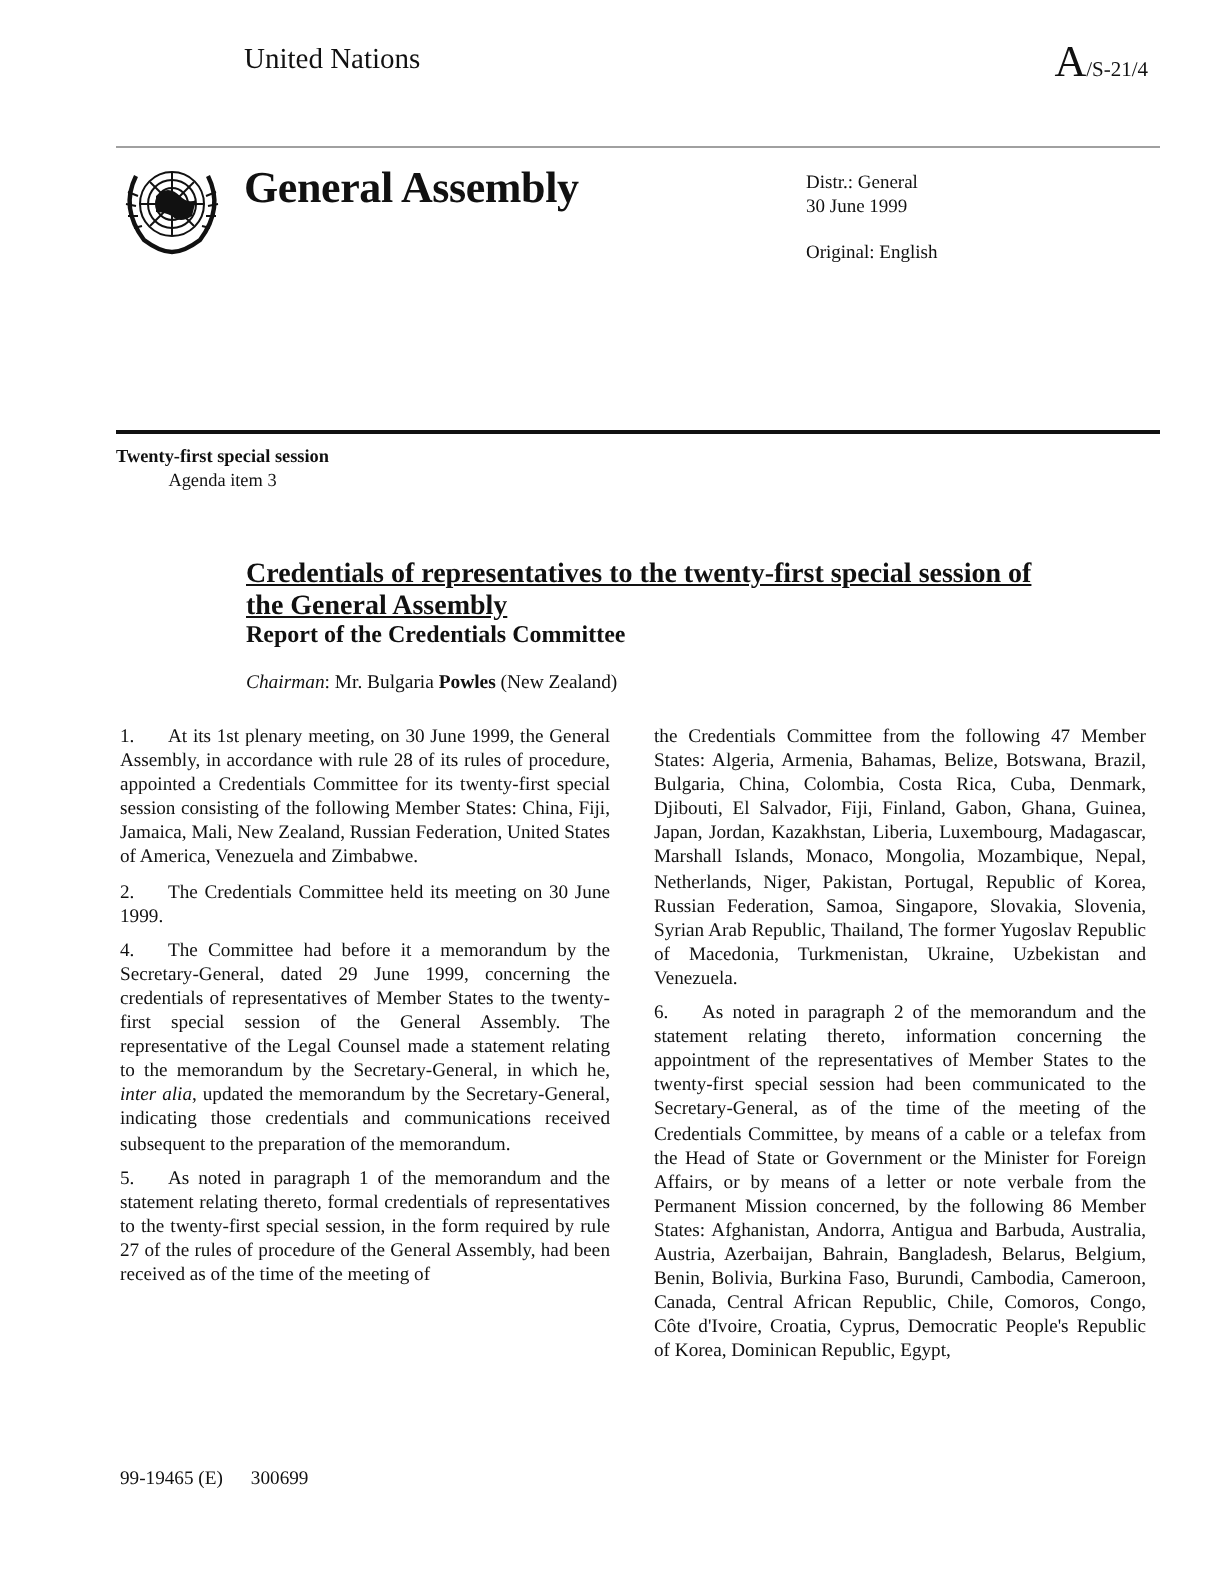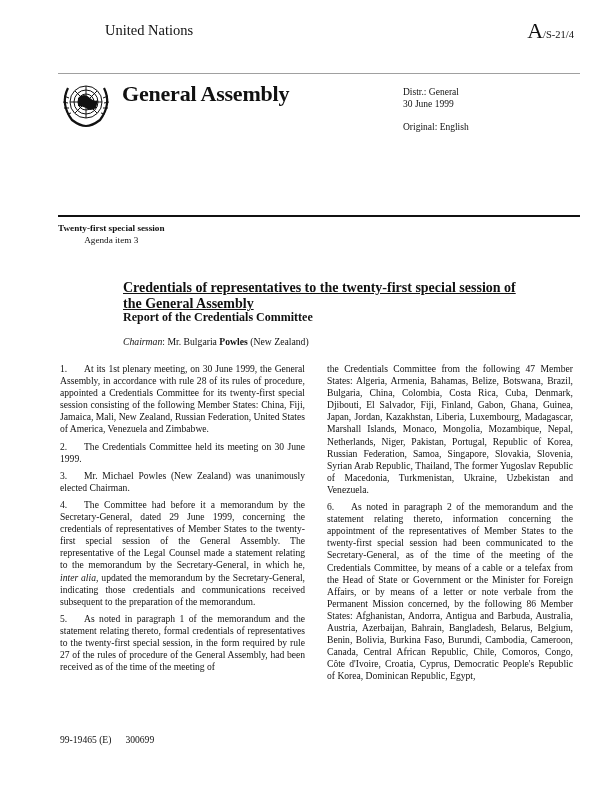--- a/index.html
+++ b/index.html
@@ -1,19 +1,19 @@
 <!DOCTYPE html>
 <html><head>
 <meta charset="utf-8">
 <style>
   html, body { margin:0; padding:0; background:#ffffff; }
   body { width:612px; height:792px; position:relative; overflow:hidden;
          font-family:"Liberation Serif","DejaVu Serif",serif; color:#111; }
   .abs { position:absolute; }
-  .un-name { left:105px; top:22px; font-size:14.5px; }
+  .un-name { left:122px; top:22px; font-size:14.5px; }
   .symbol { right:38px; top:18px; white-space:nowrap; }
   .symbol .big { font-size:22px; }
   .symbol .small { font-size:10.5px; }
   .rule-top { left:58px; top:73px; width:522px; height:1px; background:#a0a0a0; }
   .logo { left:58px; top:78px; width:56px; height:52px; }
   .ga-title { left:122px; top:81px; font-size:22px; font-weight:bold; letter-spacing:-0.2px; }
   .distr { left:403px; top:86px; font-size:9.5px; line-height:12px; }
   .orig { left:403px; top:122px; font-size:9.5px; }
   .rule-thick { left:58px; top:215px; width:522px; height:2px; background:#111; }
   .session { left:58px; top:223px; font-size:9.2px; line-height:11.5px;text-align:center; }
@@ -77,21 +77,20 @@
 
 <div class="abs doc-title">Credentials of representatives to the twenty-first special session of the General Assembly</div>
 <div class="abs report">Report of the Credentials Committee</div>
 <div class="abs chair">
   <i>Chairman</i><span>: Mr. Bulgaria </span><b>Powles</b><span> (New Zealand)</span>
 </div>
 
 <div class="col left">
   <p><span class="num">1.</span><span>At its 1st plenary meeting, on 30 June 1999, the General Assembly, in accordance with rule 28 of its rules of procedure, appointed a Credentials Committee for its twenty-first special session consisting of the following Member States: China, Fiji, Jamaica, Mali, New Zealand, Russian Federation, United States of America, Venezuela and Zimbabwe.</span></p>
   <p><span class="num">2.</span><span>The Credentials Committee held its meeting on 30 June 1999.</span></p>
-  <p><span class="num">3.</span><span>Mr. Michael Powles (New Zealand) was unanimously elected Chairman.</span></p>
   <p><span class="num">4.</span><span>The Committee had before it a memorandum by the Secretary-General, dated 29 June 1999, concerning the credentials of representatives of Member States to the twenty-first special session of the General Assembly. The representative of the Legal Counsel made a statement relating to the memorandum by the Secretary-General, in which he, </span><i>inter alia</i><span>, updated the memorandum by the Secretary-General, indicating those credentials and communications received subsequent to the preparation of the memorandum.</span></p>
   <p><span class="num">5.</span><span>As noted in paragraph 1 of the memorandum and the statement relating thereto, formal credentials of representatives to the twenty-first special session, in the form required by rule 27 of the rules of procedure of the General Assembly, had been received as of the time of the meeting of</span></p>
 </div>
 
 <div class="col right">
   <p>the Credentials Committee from the following 47 Member States: Algeria, Armenia, Bahamas, Belize, Botswana, Brazil, Bulgaria, China, Colombia, Costa Rica, Cuba, Denmark, Djibouti, El Salvador, Fiji, Finland, Gabon, Ghana, Guinea, Japan, Jordan, Kazakhstan, Liberia, Luxembourg, Madagascar, Marshall Islands, Monaco, Mongolia, Mozambique, Nepal, Netherlands, Niger, Pakistan, Portugal, Republic of Korea, Russian Federation, Samoa, Singapore, Slovakia, Slovenia, Syrian Arab Republic, Thailand, The former Yugoslav Republic of Macedonia, Turkmenistan, Ukraine, Uzbekistan and Venezuela.</p>
   <p><span class="num">6.</span><span>As noted in paragraph 2 of the memorandum and the statement relating thereto, information concerning the appointment of the representatives of Member States to the twenty-first special session had been communicated to the Secretary-General, as of the time of the meeting of the Credentials Committee, by means of a cable or a telefax from the Head of State or Government or the Minister for Foreign Affairs, or by means of a letter or note verbale from the Permanent Mission concerned, by the following 86 Member States: Afghanistan, Andorra, Antigua and Barbuda, Australia, Austria, Azerbaijan, Bahrain, Bangladesh, Belarus, Belgium, Benin, Bolivia, Burkina Faso, Burundi, Cambodia, Cameroon, Canada, Central African Republic, Chile, Comoros, Congo, Côte d'Ivoire, Croatia, Cyprus, Democratic People's Republic of Korea, Dominican Republic, Egypt,</span></p>
 </div>
 
 <div class="abs footer">

